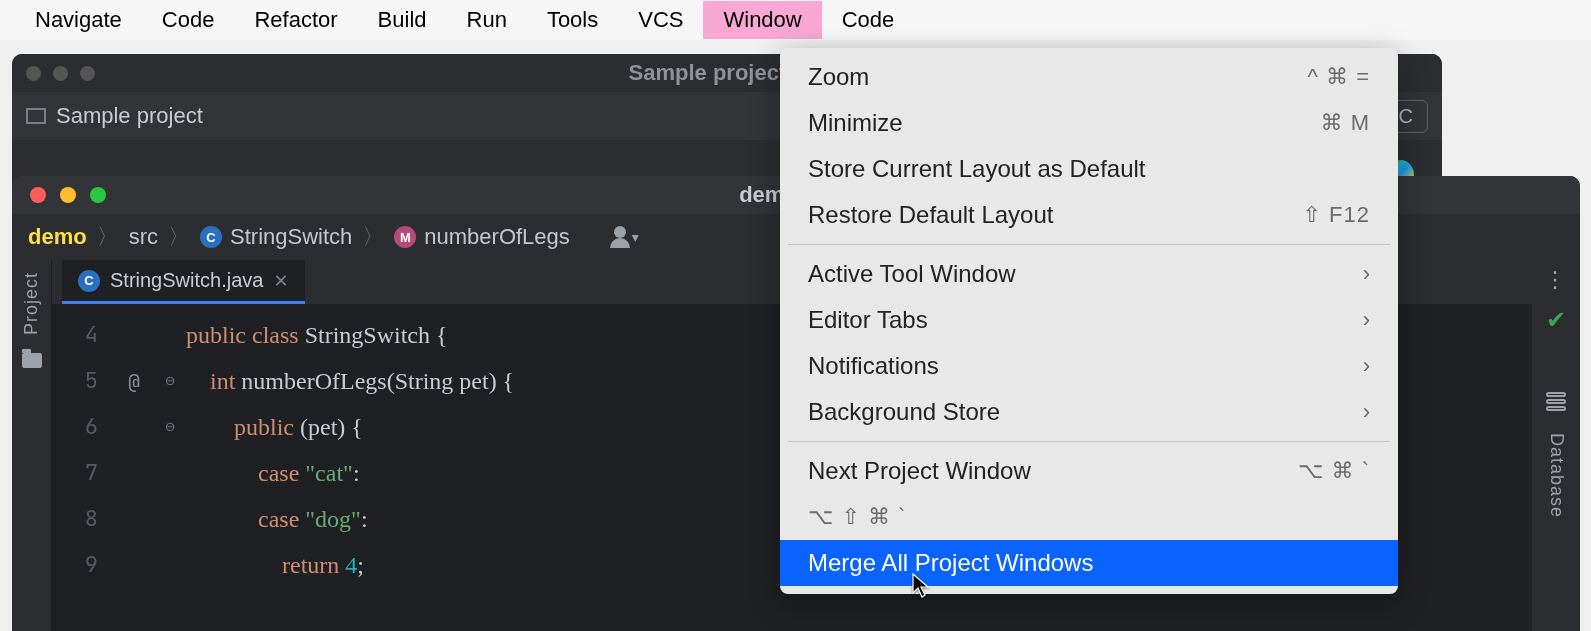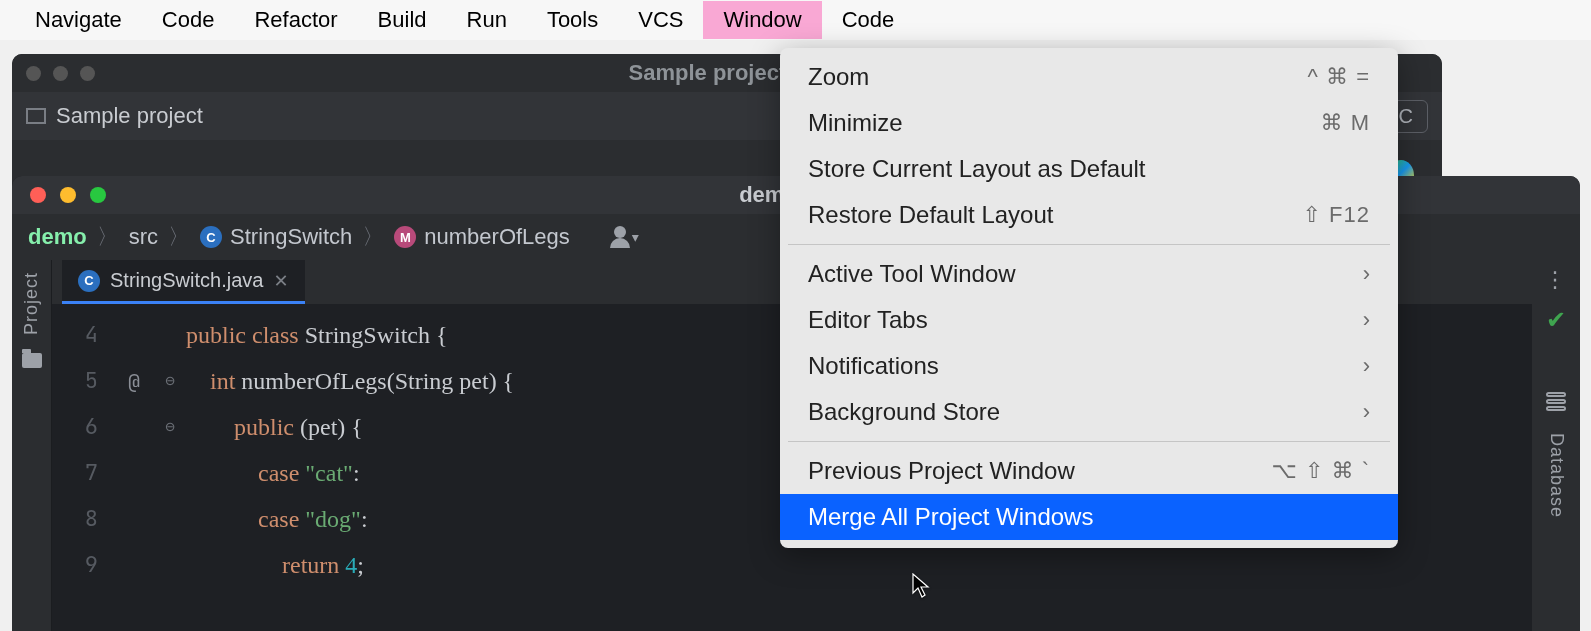--- a/index.html
+++ b/index.html
@@ -27,21 +27,21 @@
 
 .fgwin { position: absolute; top: 176px; left: 12px; width: 1568px; height: 455px; background: #1e2024; border-radius: 10px 10px 0 0; overflow: hidden; }
 .fg-titlebar { height: 38px; background: #323438; display: flex; align-items: center; padding-left: 18px; position: relative; }
 .fg-traffic { display: flex; gap: 14px; }
 .fg-tl { width: 16px; height: 16px; border-radius: 50%; }
 .fg-red { background: #ff5f57; } .fg-yel { background: #febc2e; } .fg-grn { background: #28c840; }
 .fg-title { position: absolute; left: 0; right: 0; text-align: center; color: #c9ccd1; font-size: 22px; font-weight: 600; pointer-events: none; }
 
 .fg-navbar { height: 46px; background: #2b2d30; display: flex; align-items: center; padding: 0 16px; color: #c3c7ce; font-size: 22px; gap: 10px; }
 .crumb { display: flex; align-items: center; gap: 8px; }
-.crumb .b { font-weight: 700; color: #86efac; }
+.crumb .b { font-weight: 700; color: #fde047; }
 .chev { color: #6b6f77; }
 .pill-c { width: 22px; height: 22px; border-radius: 50%; display: inline-flex; align-items: center; justify-content: center; font-size: 13px; font-weight: 700; }
 .blue { background: #2b6fbf; color: #fff; }
 .magenta { background: #b84a7a; color: #fff; }
 
 .fg-body { display: flex; height: calc(100% - 84px); }
 .proj-strip { width: 40px; background: #2b2d30; border-right: 1px solid #1b1d20; display: flex; flex-direction: column; align-items: center; padding-top: 12px; gap: 18px; color: #9da1a8; }
 .vlabel { writing-mode: vertical-rl; transform: rotate(180deg); font-size: 18px; letter-spacing: 1px; }
 .folder-ic { width: 20px; height: 15px; background: #9da1a8; border-radius: 2px; position: relative; }
 .folder-ic:before { content: ""; position: absolute; top: -4px; left: 0; width: 9px; height: 4px; background: #9da1a8; border-radius: 1px 1px 0 0; }
@@ -275,21 +275,24 @@
     <div class="dd-item">
       <span>Notifications</span>
       <span class="dd-chevr">›</span>
     </div>
     <div class="dd-item">
       <span>Background Store</span>
       <span class="dd-chevr">›</span>
     </div>
     <div class="dd-sep"></div>
     <div class="dd-item">
-      <span>Previous Project Window</span>
+      <span>Next Project Window</span>
+      <span class="dd-short">⌥ ⌘ `</span>
+    </div>
+    <div class="dd-item">
       <span class="dd-short">⌥ ⇧ ⌘ `</span>
     </div>
     <div class="dd-item sel">
       <span>Merge All Project Windows</span>
     </div>
   </div>
 
 <div class="cursor-ptr">
   <svg width="18" height="26" viewBox="0 0 18 26">
       <path d="M1 1 L1 20 L6 15 L10 24 L13 22 L9 14 L16 14 Z" fill="#000" stroke="#fff" stroke-width="1.2"></path>

